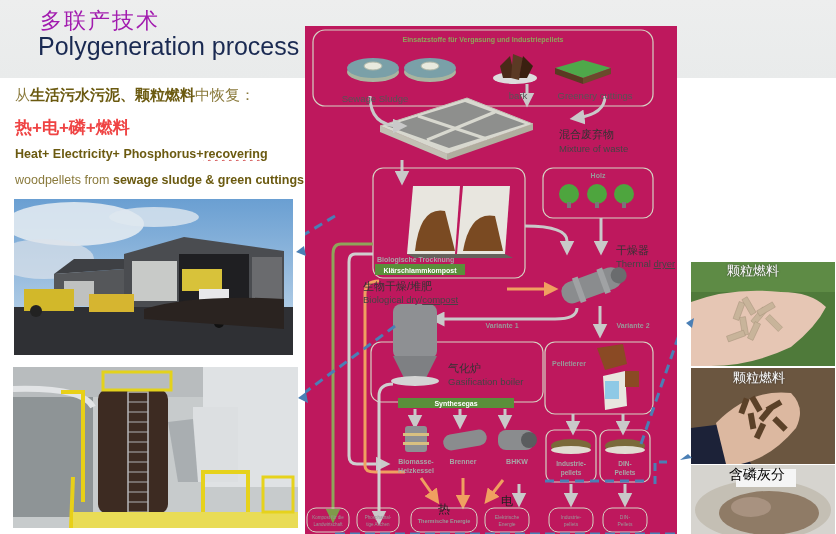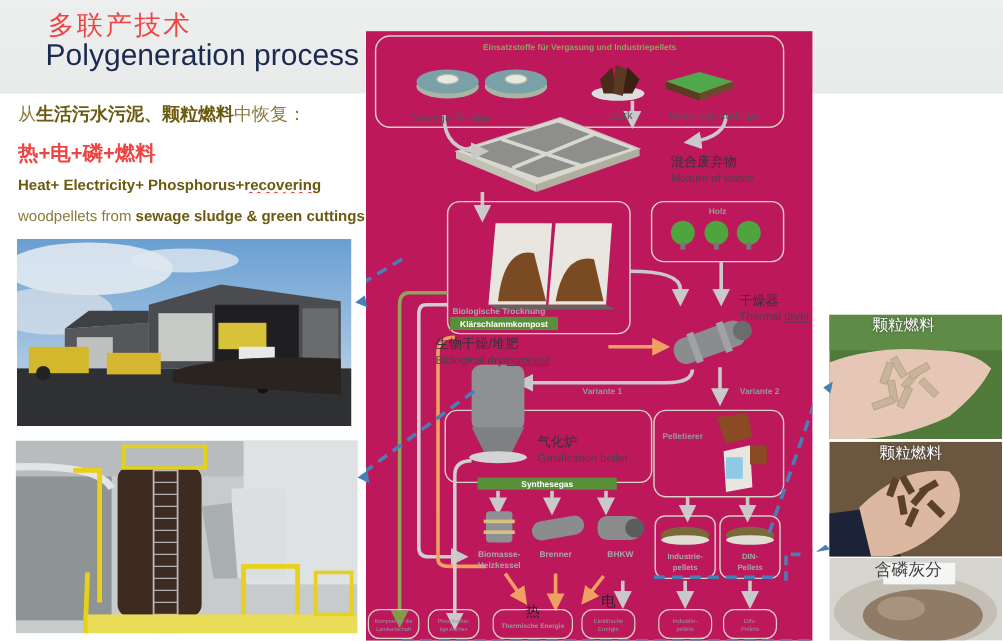--- a/index.html
+++ b/index.html
@@ -1,19 +1,19 @@
 <!DOCTYPE html>
 <html><head>
 <meta charset="utf-8">
 <style>
   * { box-sizing: border-box; margin: 0; padding: 0; }
   html, body { width: 836px; height: 534px; overflow: hidden; background: #ffffff; font-family: "Liberation Sans", "DejaVu Sans", sans-serif; }
   .stage { position: relative; width: 836px; height: 534px; background: #ffffff; }
   .topband { position: absolute; left: 0; top: 0; width: 836px; height: 78px; background: linear-gradient(#edeeee, #e9ebeb); }
-  .title-cn { position: absolute; left: 40px; top: 6px; font-family: "DejaVu Serif", serif; font-size: 22px; color: #ef4444; letter-spacing: 2px; }
+  .title-cn { position: absolute; left: 40px; top: 6px; font-family: "DejaVu Serif", serif; font-size: 22px; color: #a21caf; letter-spacing: 2px; }
   .title-en { position: absolute; left: 38px; top: 32px; font-size: 25px; color: #1a2a52; text-align: right; }
   .line1 { position: absolute; left: 15px; top: 86px; font-size: 15px; color: #6b5a10; white-space: nowrap; }
   .line1 b { color: #6b5a10; }
   .line1 .lt { color: #8a7a3c; font-weight: normal; }
   .line2 { position: absolute; left: 15px; top: 116px; font-size: 17px; font-weight: bold; color: #ef4444; }
   .line3 { position: absolute; left: 15px; top: 147px; font-size: 12.5px; font-weight: bold; color: #6b5a10; white-space: nowrap; width: 293px; overflow: hidden; }
   .line3 .squig { text-decoration: underline wavy #d04040; text-decoration-thickness: 1px; }
   .line4 { position: absolute; left: 15px; top: 173px; font-size: 12.5px; color: #8a7a3c; white-space: nowrap; width: 293px; overflow: hidden; }
   .line4 b { color: #6b5a10; }
   .photo { position: absolute; overflow: hidden; text-decoration: underline; }
@@ -121,21 +121,21 @@
     <div class="photo-label" style="left:42px;top:1px;">颗粒燃料</div>
   </div>
   <div class="photo" style="left:691px;top:465px;width:144px;height:69px;">
     <svg width="144" height="69" viewBox="0 0 144 69">
       <rect width="144" height="69" fill="#d6d4cf"></rect>
       <ellipse cx="72" cy="45" rx="68" ry="30" fill="#c4bfb4"></ellipse>
       <ellipse cx="78" cy="48" rx="50" ry="22" fill="#8f7b66"></ellipse>
       <ellipse cx="60" cy="42" rx="20" ry="10" fill="#a89280"></ellipse>
       <rect x="45" y="4" width="60" height="18" fill="#f5f5f5"></rect>
     </svg>
-    <div class="photo-label" style="left:38px;top:1px;color:#404040;text-shadow:none;font-size:14px;">含磷灰分</div>
+    <div class="photo-label" style="left:38px;top:1px;color:#000000;text-shadow:none;font-size:14px;">含磷灰分</div>
   </div>
 
   <div class="diagram">
     <svg width="372" height="508" viewBox="0 0 372 508" style="position:absolute;left:0;top:0;" font-family="Liberation Sans, DejaVu Sans, sans-serif">
       <defs>
         <marker id="ag" viewBox="0 0 10 10" refX="5" refY="5" markerWidth="5" markerHeight="5" orient="auto">
             <path d="M0,0 L10,5 L0,10Z" fill="#c9c9c9"></path>
           </marker>
         <marker id="ao" viewBox="0 0 10 10" refX="5" refY="5" markerWidth="5" markerHeight="5" orient="auto">
             <path d="M0,0 L10,5 L0,10Z" fill="#f0a060"></path>

